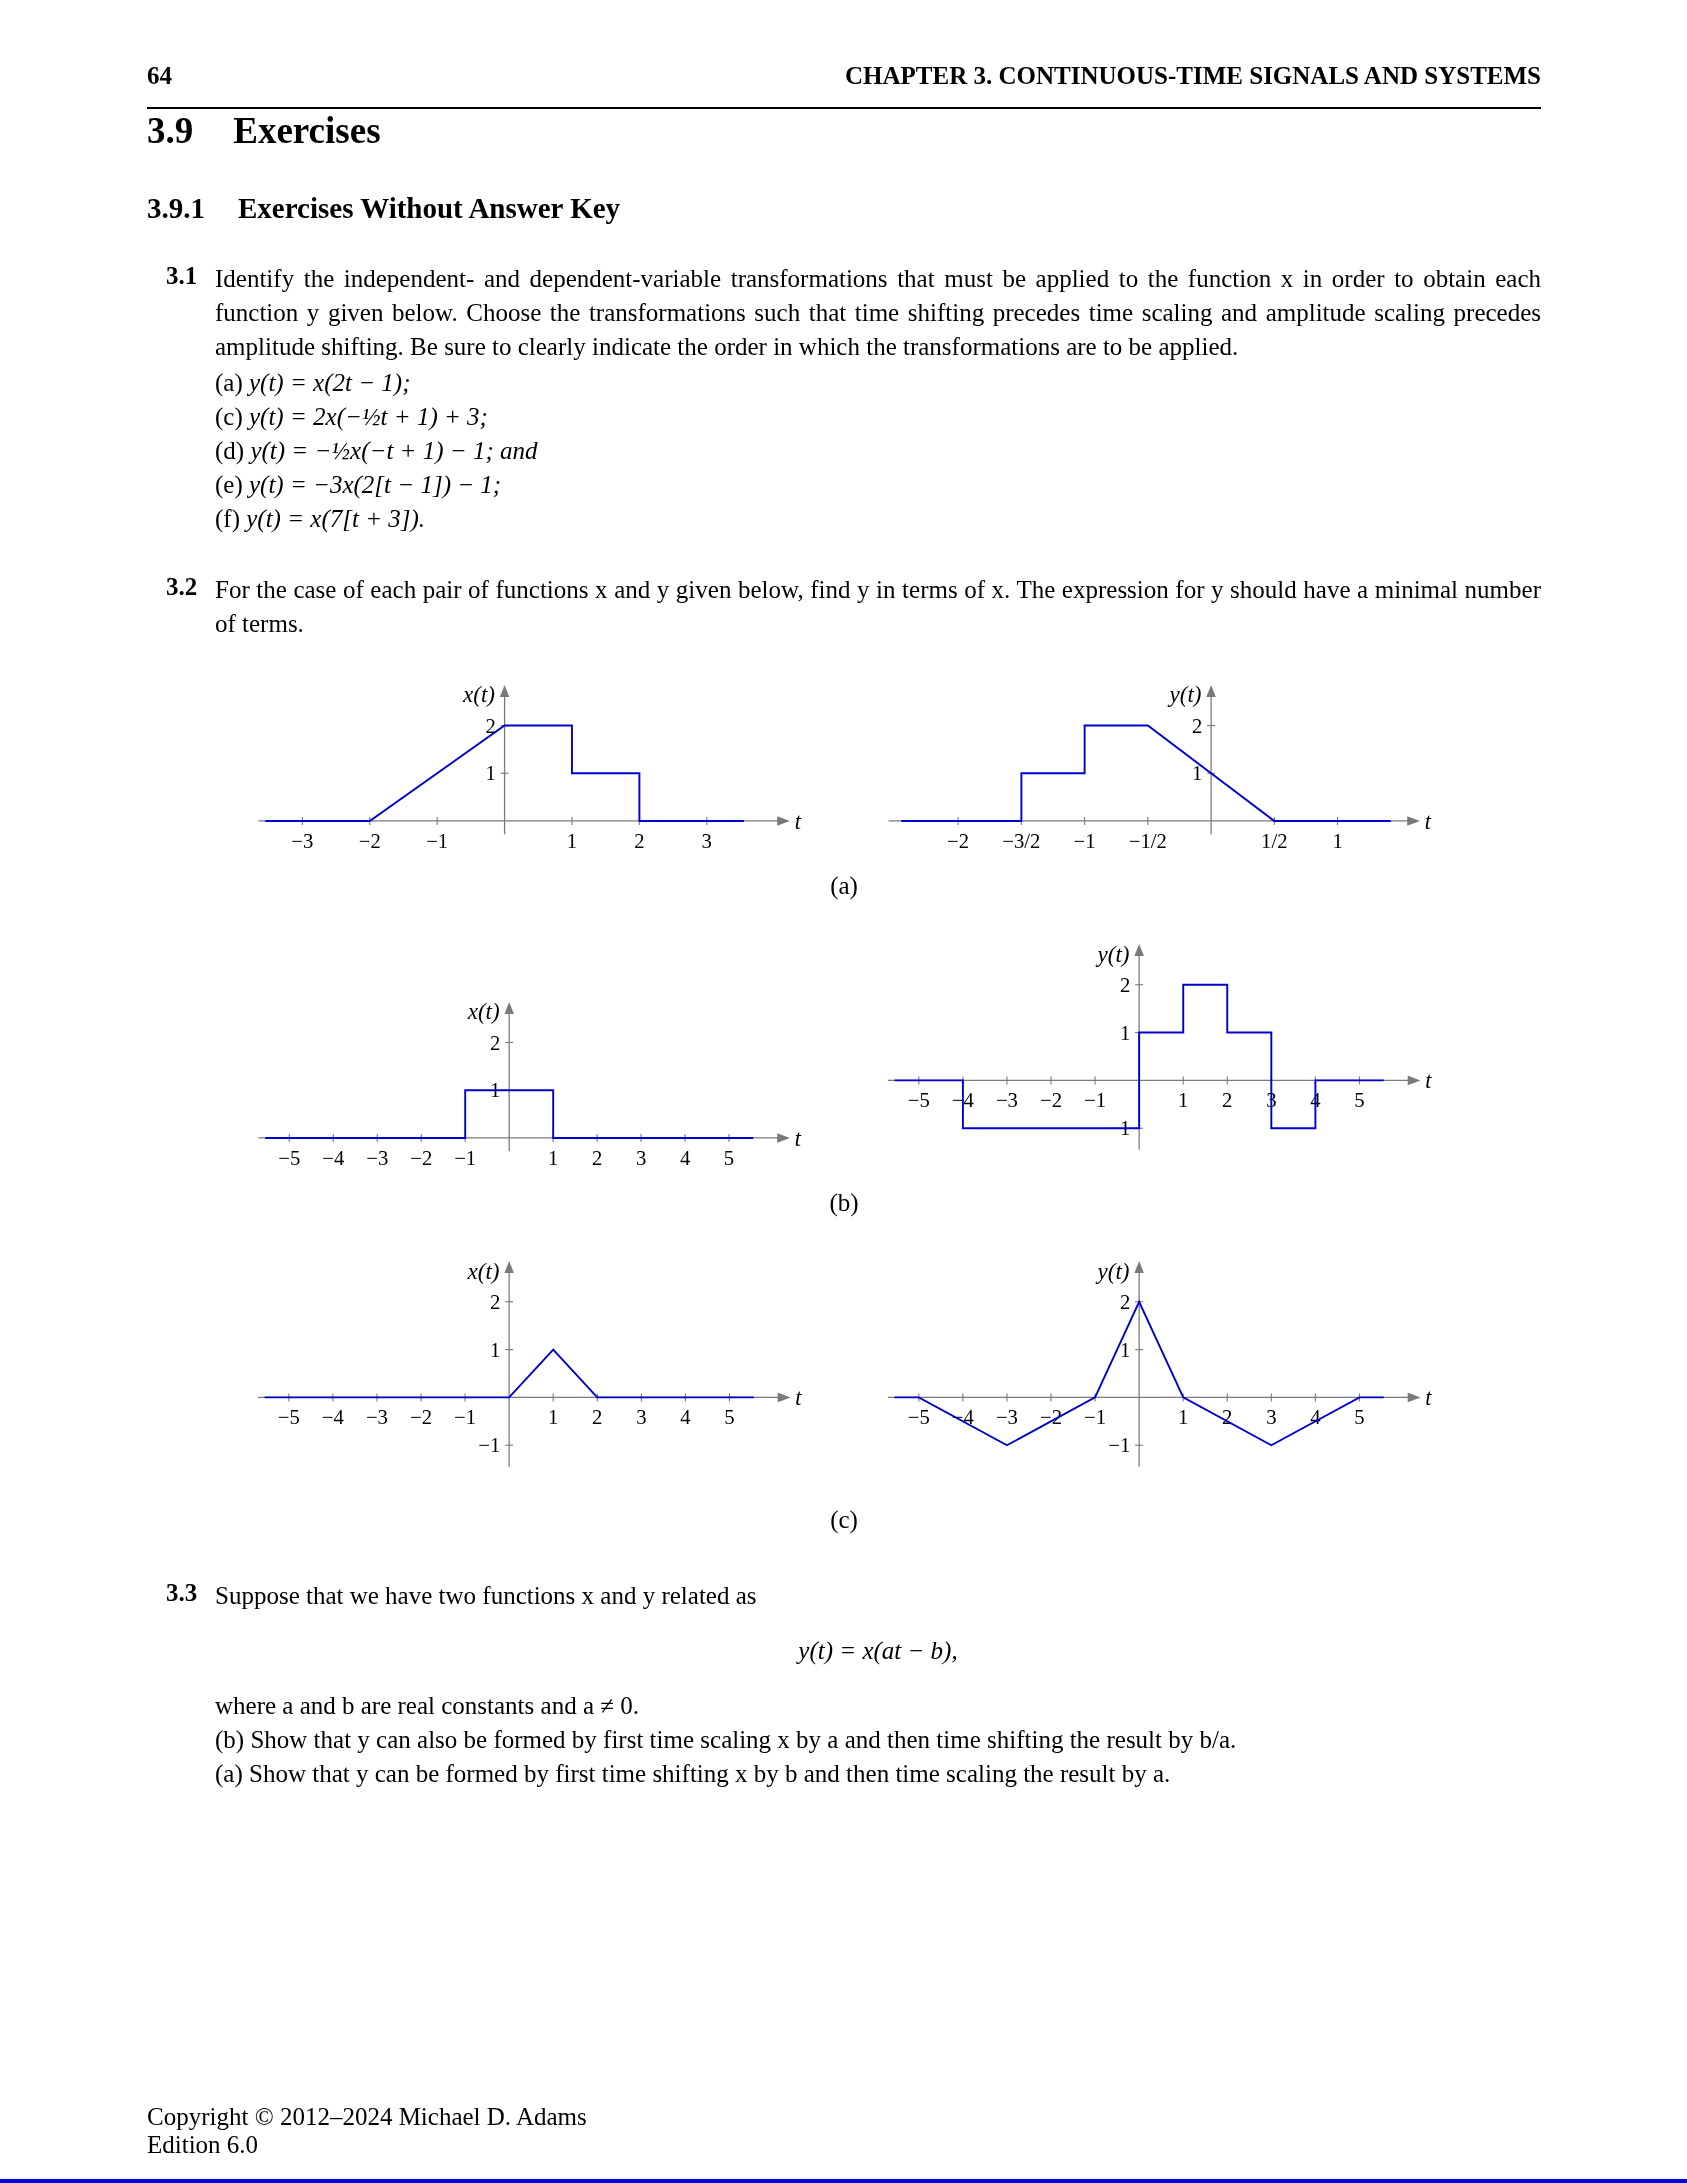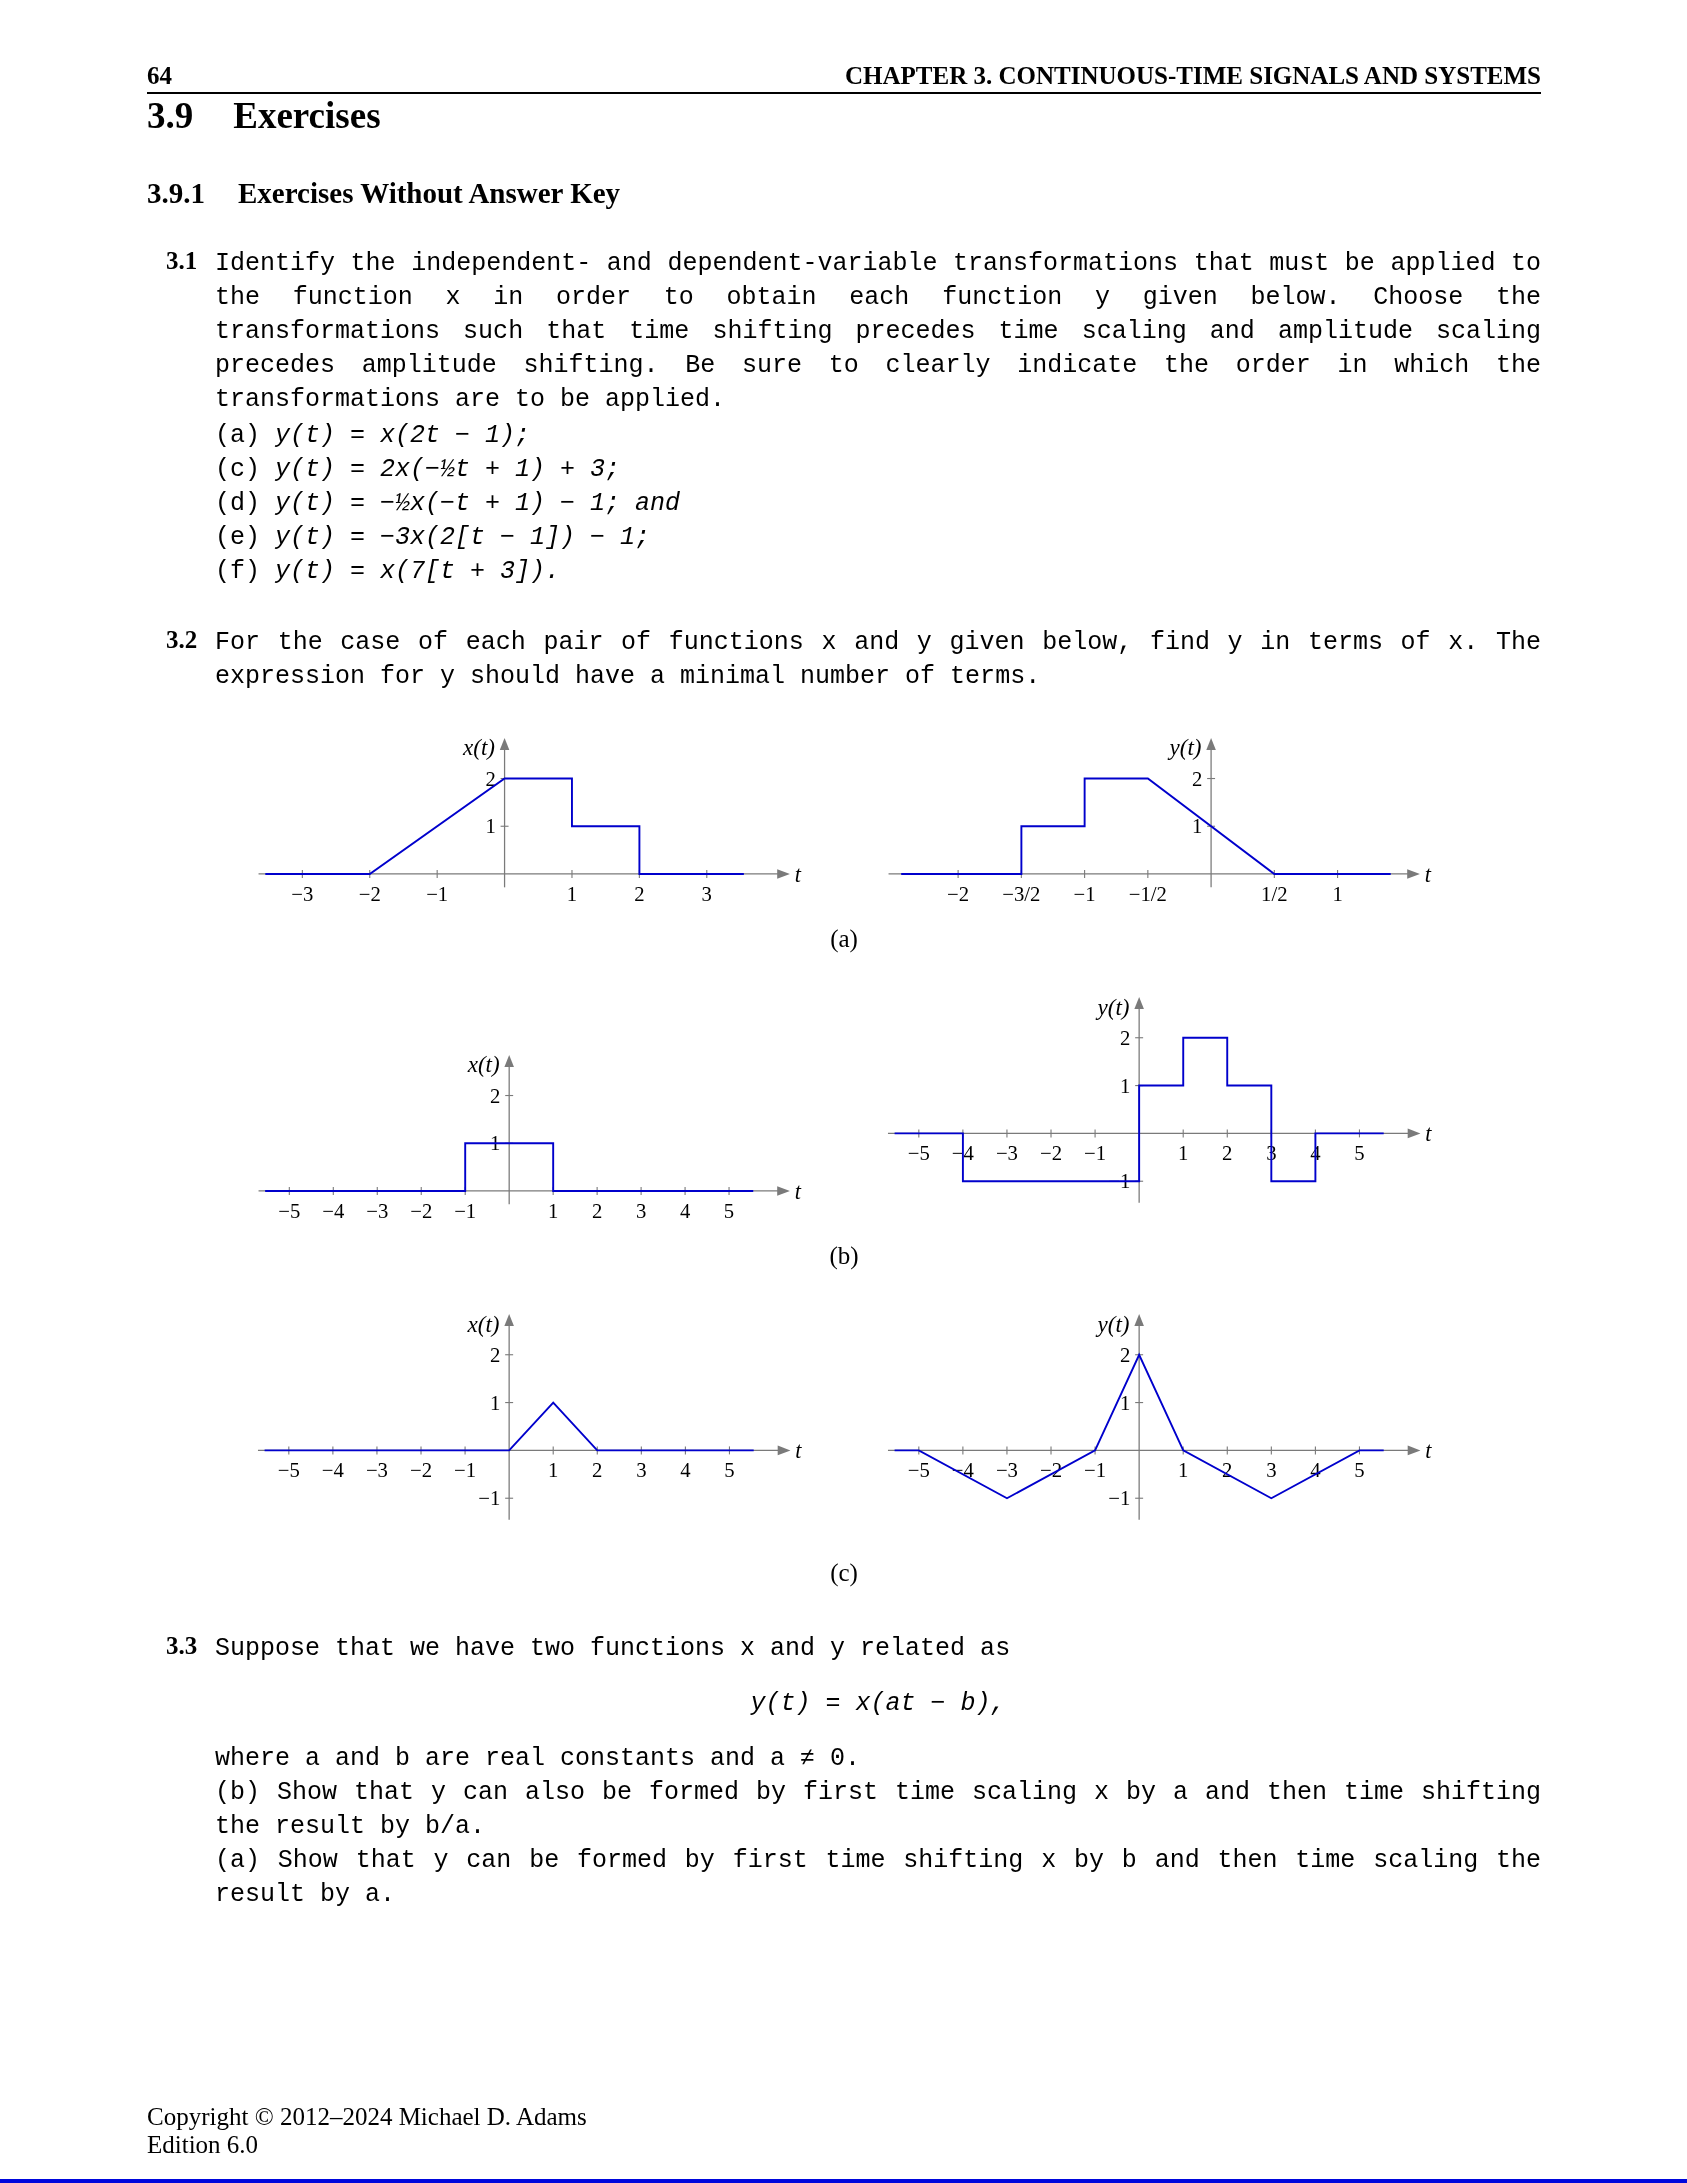--- a/index.html
+++ b/index.html
@@ -3,28 +3,28 @@
 <meta charset="utf-8">
 <style>
   * { box-sizing: border-box; }
   html,body { margin:0; padding:0; background:#ffffff; }
   .page {
     position:relative; width:1688px; height:2183px; background:#fff;
     font-family:"Liberation Serif", serif; font-size:25px; color:#000;
     padding:62px 147px 0 147px; overflow:hidden;
   }
   .header { display:flex; justify-content:space-between; align-items:flex-start;
-    font-weight:bold; border-bottom:2.4px solid #000; padding-bottom:2px; }
+    font-weight:bold; border-bottom:2.4px solid #000; padding-bottom:17px; }
   .sec-heading { font-size:37px; font-weight:bold; }
   .sec-num { margin-right:40px; }
   .subsec-heading { margin-top:40px; font-size:29px; font-weight:bold; }
   .subsec-num { margin-right:33px; }
   .exercise { display:flex; margin-top:37px; }
   .ex-num { flex:none; width:49px; margin-left:19px; font-weight:bold; }
-  .ex-body { flex:1; line-height:1.36;font-family:Liberation Mono, monospace; }
+  .ex-body { flex:1; line-height:1.36; }
   .ex-text { margin:0; text-align:justify; }
   .math-list { margin-top:1.6px; }
   .math-item { line-height:1.36; }
   .math { font-style:italic; }
   .figures { margin-top:32px; }
   .fig-row { display:flex; justify-content:center; gap:72px; align-items:flex-end; margin-top:36px; }
   .chart { width:558px; }
   .fig-caption { text-align:center; margin-top:14.3px; }
   .equation { text-align:center; font-style:italic; margin:21px 0; }
   .ex33-block { margin-top:45px; }

